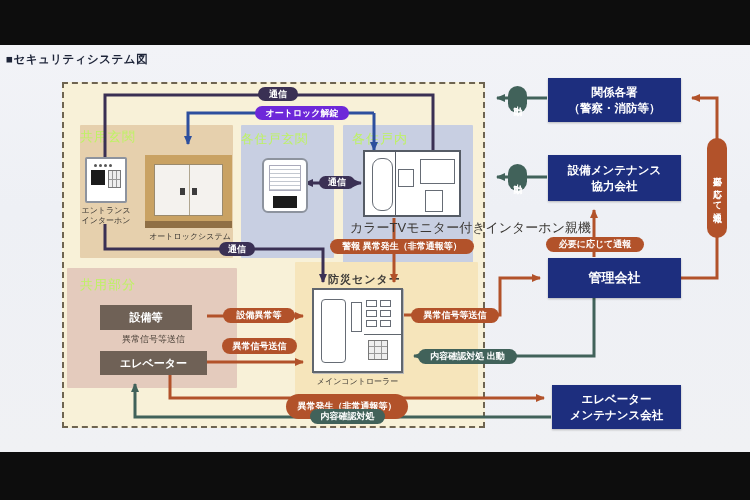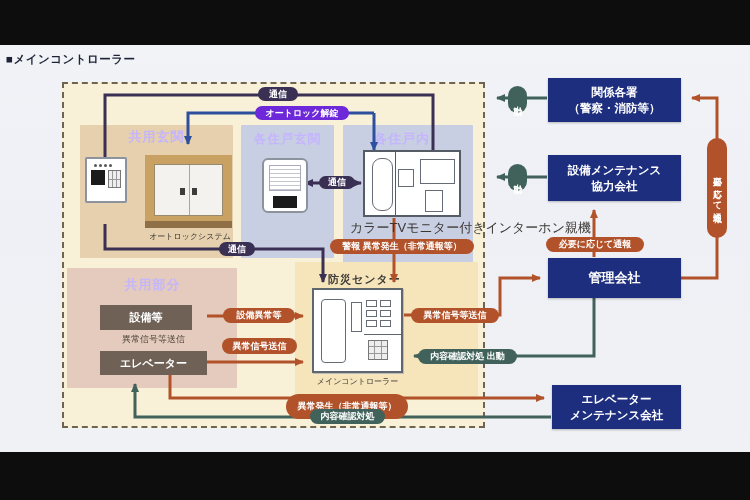--- a/index.html
+++ b/index.html
@@ -5,21 +5,21 @@
   html,body{margin:0;padding:0;background:#000;}
   .stage{position:relative;width:750px;height:500px;background:#0d0d0d;overflow:hidden;
          font-family:"Liberation Sans","DejaVu Sans",sans-serif;}
   .page{position:absolute;left:0;top:45px;width:750px;height:407px;
         background:linear-gradient(180deg,#f2f3f7 0%,#eef0f5 40%,#f0f1f4 100%);}
   .layer{position:absolute;left:0;top:0;width:750px;height:500px;}
   .abs{position:absolute;box-sizing:border-box;}
   .title{font-size:11.5px;font-weight:bold;color:#1d2438;letter-spacing:.5px;}
   .boundary{border:2px dashed #6e6450;background:#f8f1d8;}
   .panel{border-radius:1px;}
-  .panel-label{font-size:13px;font-weight:bold;color:#c4b5fd;text-align:center;letter-spacing:1px;}
+  .panel-label{font-size:13px;font-weight:normal;color:#bef264;text-align:left;letter-spacing:1px;}
   .small-label{font-size:8px;color:#3a3733;text-align:center;line-height:1.25;white-space:pre-line;}
   .tiny-label{font-size:13px;color:#3a3733;text-align:center;white-space:nowrap;}
   .navy-box{background:#1d2e7e;color:#fff;font-weight:bold;font-size:11.5px;line-height:1.4;
             display:flex;align-items:center;justify-content:center;text-align:center;white-space:pre-line;
             box-shadow:0 1px 2px rgba(0,0,0,.25);}
   .brown-box{background:#6f6156;color:#fff;font-weight:bold;font-size:11px;
              display:flex;align-items:center;justify-content:center;text-align:center;}
   .pill{border-radius:999px;color:#fff;font-weight:bold;font-size:9px;
         display:flex;align-items:center;justify-content:center;white-space:nowrap;letter-spacing:0;}
   .pill.navy{background:#3a3054;}
@@ -38,21 +38,21 @@
   .keypad div{background:#eee;}
 </style>
 </head>
 <body>
 
 <div class="stage">
   <div class="page"></div>
 
   <div class="layer">
 
-    <div class="abs title" style="left:6px;top:52px;">■メインコントローラー</div>
+    <div class="abs title" style="left:6px;top:52px;">■セキュリティシステム図</div>
 
     <div class="abs boundary" style="left:62px;top:82px;width:423px;height:346px;"></div>
 
     <div class="abs panel" style="left:80px;top:125px;width:153px;height:133px;background:#e6d0ad;"></div>
     <div class="abs panel" style="left:241px;top:125px;width:93px;height:133px;background:#c8cfe2;"></div>
     <div class="abs panel" style="left:343px;top:125px;width:130px;height:138px;background:#c8cfe2;"></div>
     <div class="abs panel" style="left:67px;top:268px;width:170px;height:120px;background:#e4cbbd;"></div>
     <div class="abs panel" style="left:295px;top:262px;width:183px;height:138px;background:#f6e5bb;"></div>
 
     <div class="abs panel-label" style="left:80px;top:128px;width:153px;">共用玄関</div>
@@ -111,20 +111,22 @@
         <div class="keypad" style="width:12px;height:16px;">
             <div></div>
             <div></div>
             <div></div>
             <div></div>
             <div></div>
             <div></div>
           </div>
       </div>
     </div>
+    <div class="abs small-label" style="left:63px;top:206px;width:86px;">エントランス
+インターホン</div>
 
     <div class="abs" style="left:145px;top:155px;width:87px;height:73px;background:#c9a263;box-sizing:border-box;">
       <div style="position:absolute;left:9px;top:9px;right:9px;bottom:12px;background:#f4f2ee;border:1px solid #9a8a6d;">
         <div style="position:absolute;left:50%;top:0;bottom:0;width:1px;background:#b0a68f;"></div>
         <div style="position:absolute;left:38%;top:45%;width:5px;height:7px;background:#3c3c3c;"></div>
         <div style="position:absolute;right:38%;top:45%;width:5px;height:7px;background:#3c3c3c;"></div>
       </div>
       <div style="position:absolute;left:0;bottom:0;width:100%;height:7px;background:#8f6f45;"></div>
     </div>
     <div class="abs small-label" style="left:135px;top:232px;width:110px;">オートロックシステム</div>

